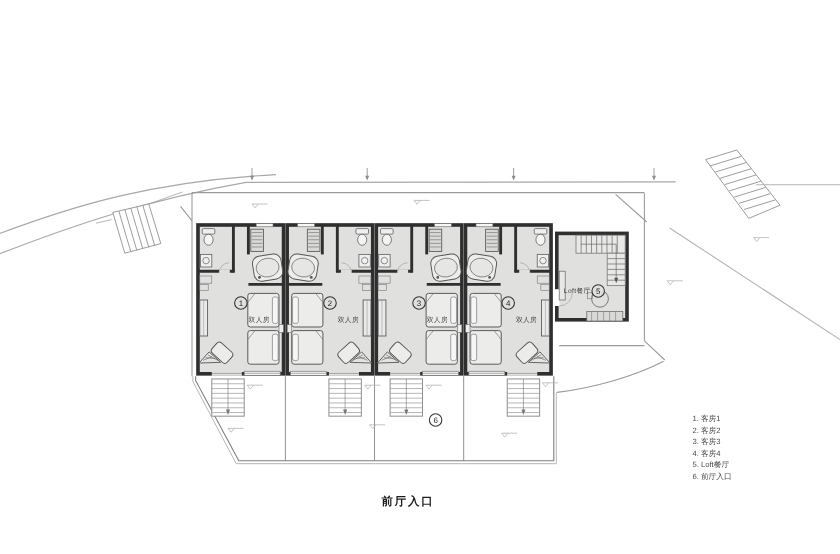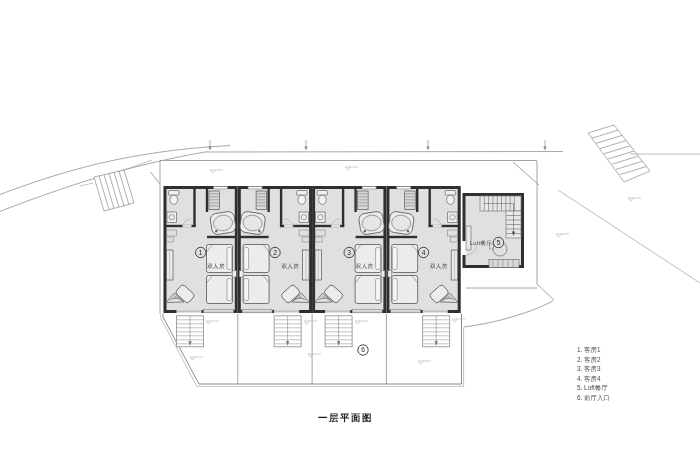--- a/index.html
+++ b/index.html
@@ -272,15 +272,15 @@
 
 <div class="legend">
   <div>1. 客房1</div>
   <div>2. 客房2</div>
   <div>3. 客房3</div>
   <div>4. 客房4</div>
   <div>5. Loft餐厅</div>
   <div>6. 前厅入口</div>
 </div>
 
-<div class="plan-title">一层平面图</div>
+<div class="plan-title">前厅入口</div>
 
 </div>
 
 </body></html>

